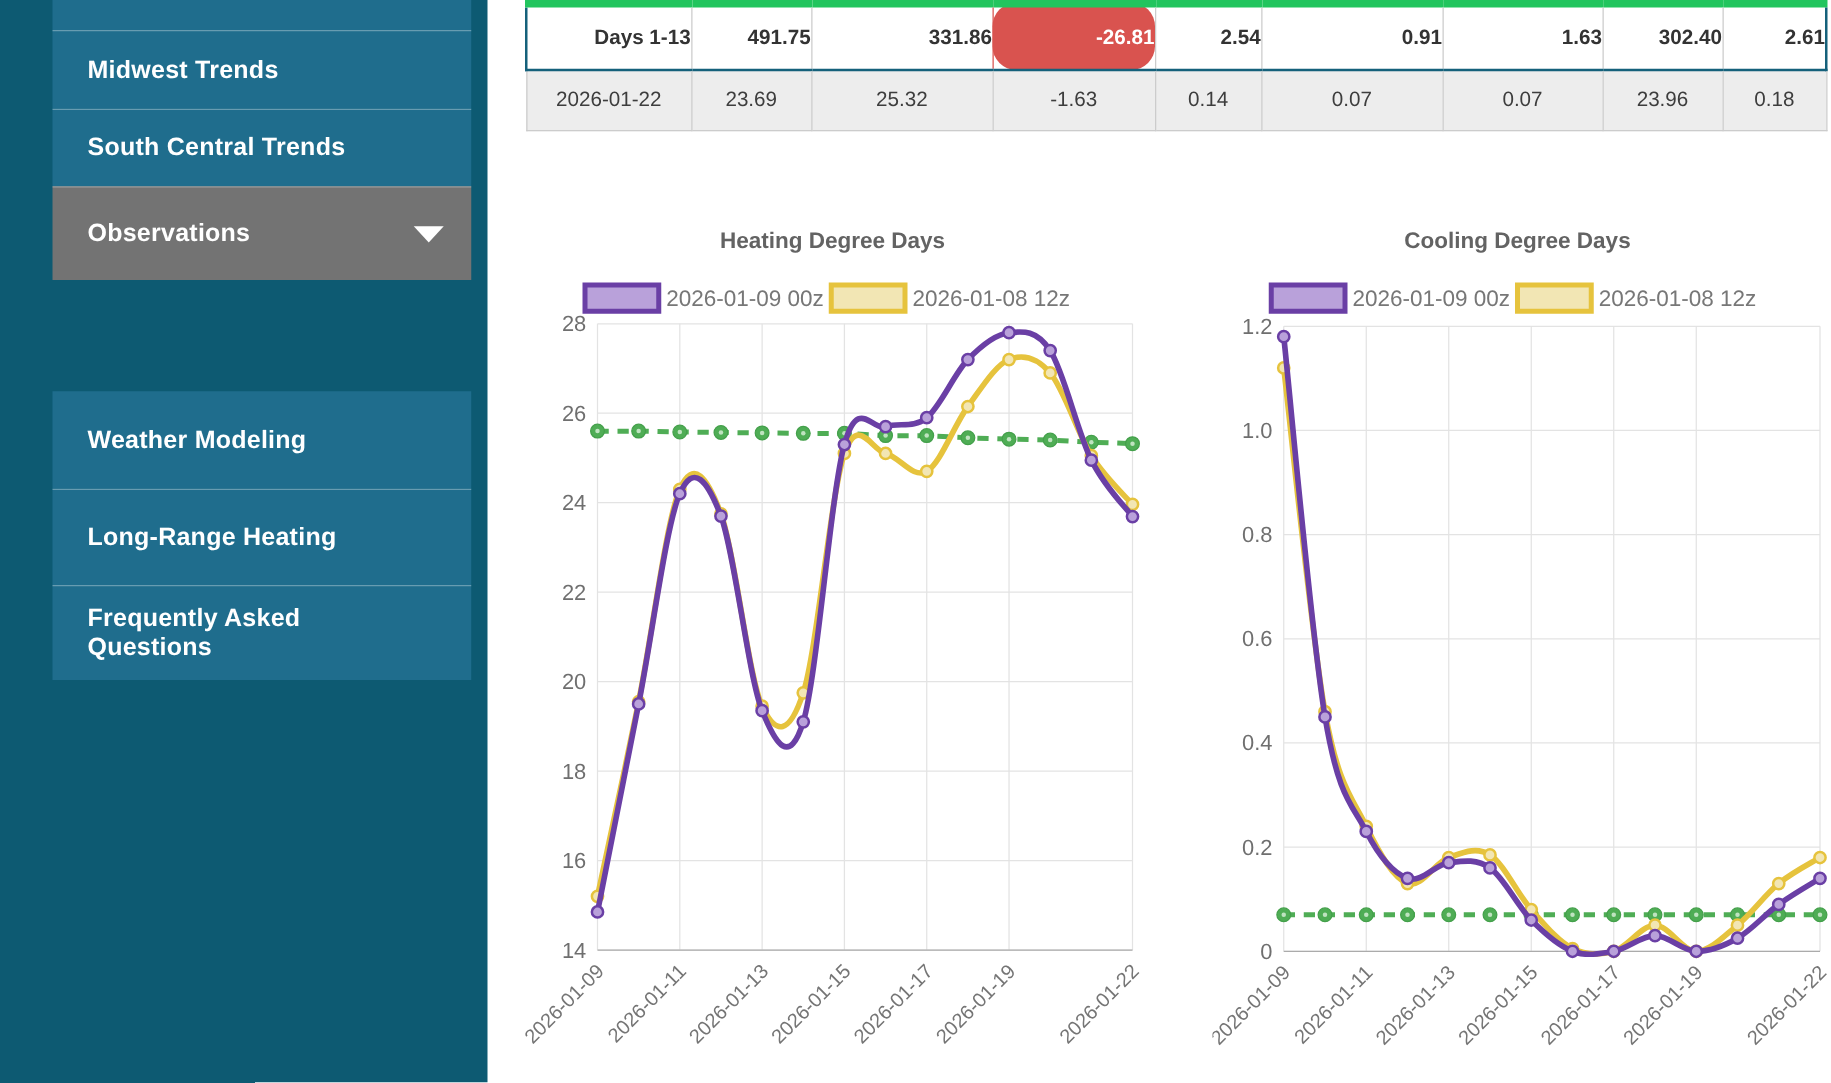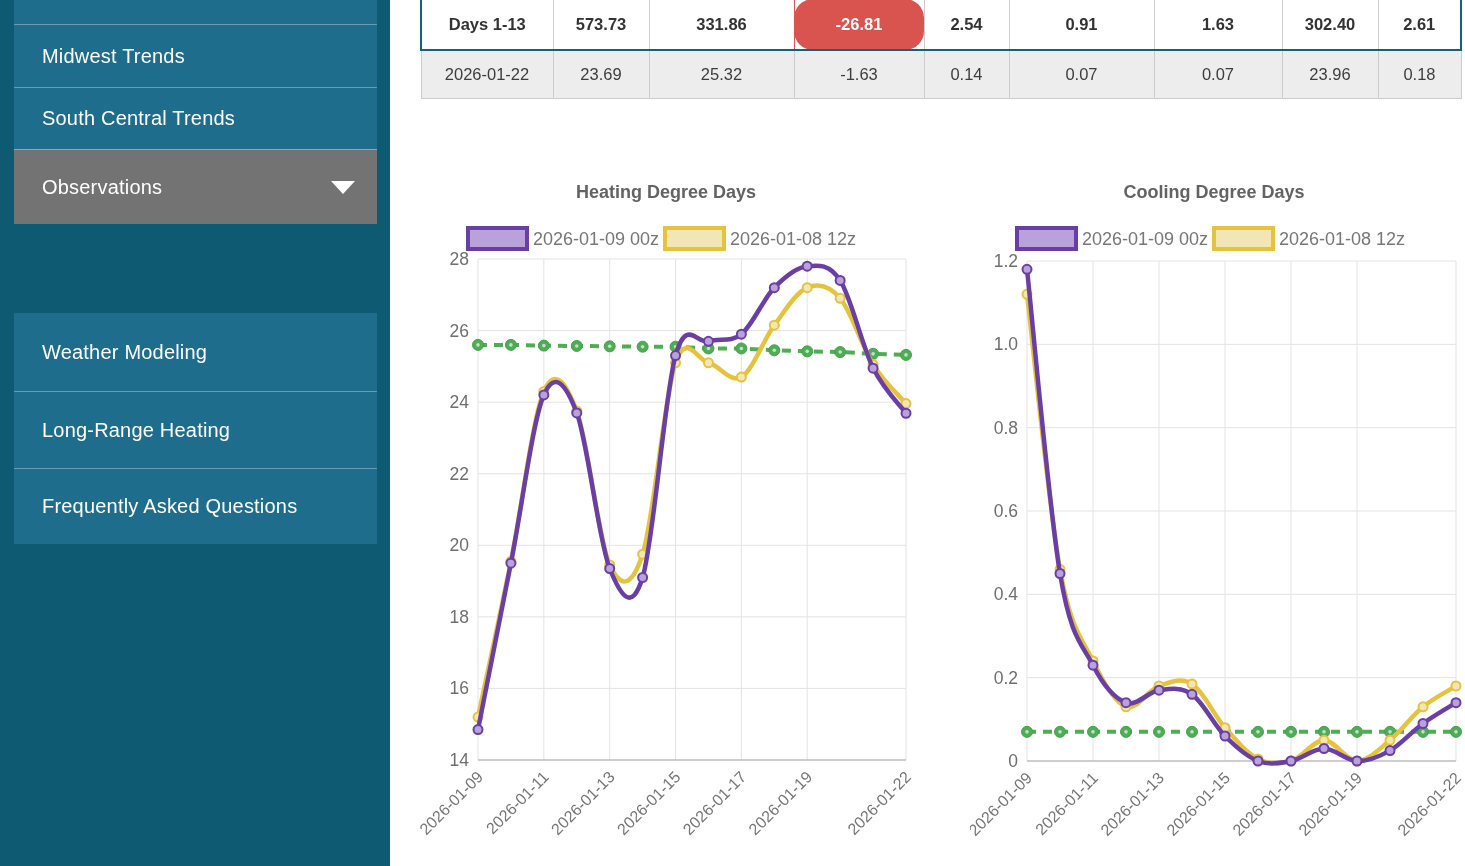--- a/index.html
+++ b/index.html
@@ -5,33 +5,33 @@
   html,body{margin:0;padding:0;}
   body{width:1465px;height:866px;overflow:hidden;background:#fff;
        font-family:"Liberation Sans",sans-serif;}
   .screen{position:relative;width:1465px;height:866px;overflow:hidden;}
 
   
   .sidebar{position:absolute;left:0;top:0;width:390px;height:866px;background:#0d5a72;}
   .menu{position:absolute;left:14px;width:363px;}
   .menu-a{top:-38px;}
   .menu-b{top:313px;}
-  .item{background:#1f6d8d;color:#fff;font-size:20px;font-weight:400;
+  .item{background:#1f6d8d;color:#fff;font-size:20px;font-weight:700;
         display:flex;align-items:center;padding:0 46px 0 28px;position:relative;
-        letter-spacing:.2px;cursor:pointer;box-sizing:border-box;}
+        letter-spacing:.2px;cursor:pointer;box-sizing:border-box;margin-left:28px;}
   .menu .item + .item{border-top:1px solid rgba(255,255,255,.32);}
   .item.active{background:#737373;}
   .arrow{position:absolute;right:22px;top:50%;margin-top:-6px;width:0;height:0;
          border-left:12px solid transparent;border-right:12px solid transparent;
          border-top:13px solid #ffffff;}
 
   
   .datatable{position:absolute;left:420px;top:-2px;border-collapse:collapse;table-layout:fixed;}
   .datatable th{background:#fff;font-weight:bold;font-size:16.5px;color:#333;height:49px;
-        text-align:center;border-top:2px solid #22c55e;border-bottom:2px solid #15617b;
+        text-align:right;border-top:8px solid #22c55e;border-bottom:2px solid #15617b;
         border-left:1px solid #ccc;padding:0;}
   .datatable th:first-child{border-left:2px solid #15617b;}
   .datatable th:last-child{border-right:2px solid #15617b;}
   .datatable th.neg{background:#d9534f;color:#fff;border-left:1px solid #d9534f;border-radius:19px;}
   .datatable td{background:#ededed;height:47px;font-size:16.5px;color:#3d3d3d;
         text-align:center;border:1px solid #ccc;border-top:none;padding:0;}
 
   
   #chart0{position:absolute;left:420px;top:160px;}
   #chart1{position:absolute;left:970px;top:160px;}
@@ -80,21 +80,21 @@
         <col style="width:130px">
           <col style="width:85px">
           <col style="width:145px">
         <col style="width:128px">
           <col style="width:96px">
           <col style="width:83px">
       </colgroup>
       <tbody>
           <tr>
         <th>Days 1-13</th>
-        <th>573.73</th>
+        <th>491.75</th>
         <th>331.86</th>
         <th class="neg">-26.81</th>
         <th>2.54</th>
         <th>0.91</th>
         <th>1.63</th>
         <th>302.40</th>
         <th>2.61</th>
       </tr>
       <tr>
         <td>2026-01-22</td>

